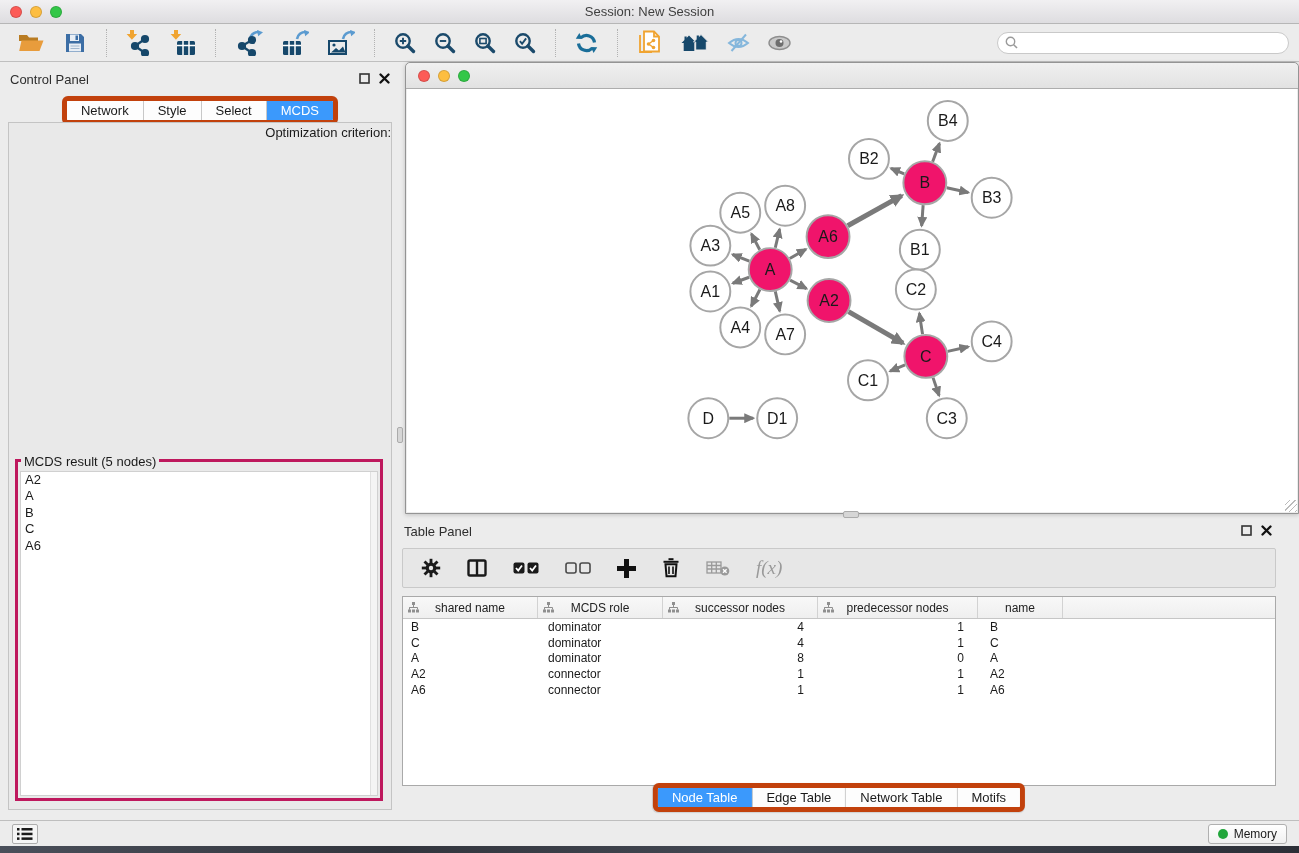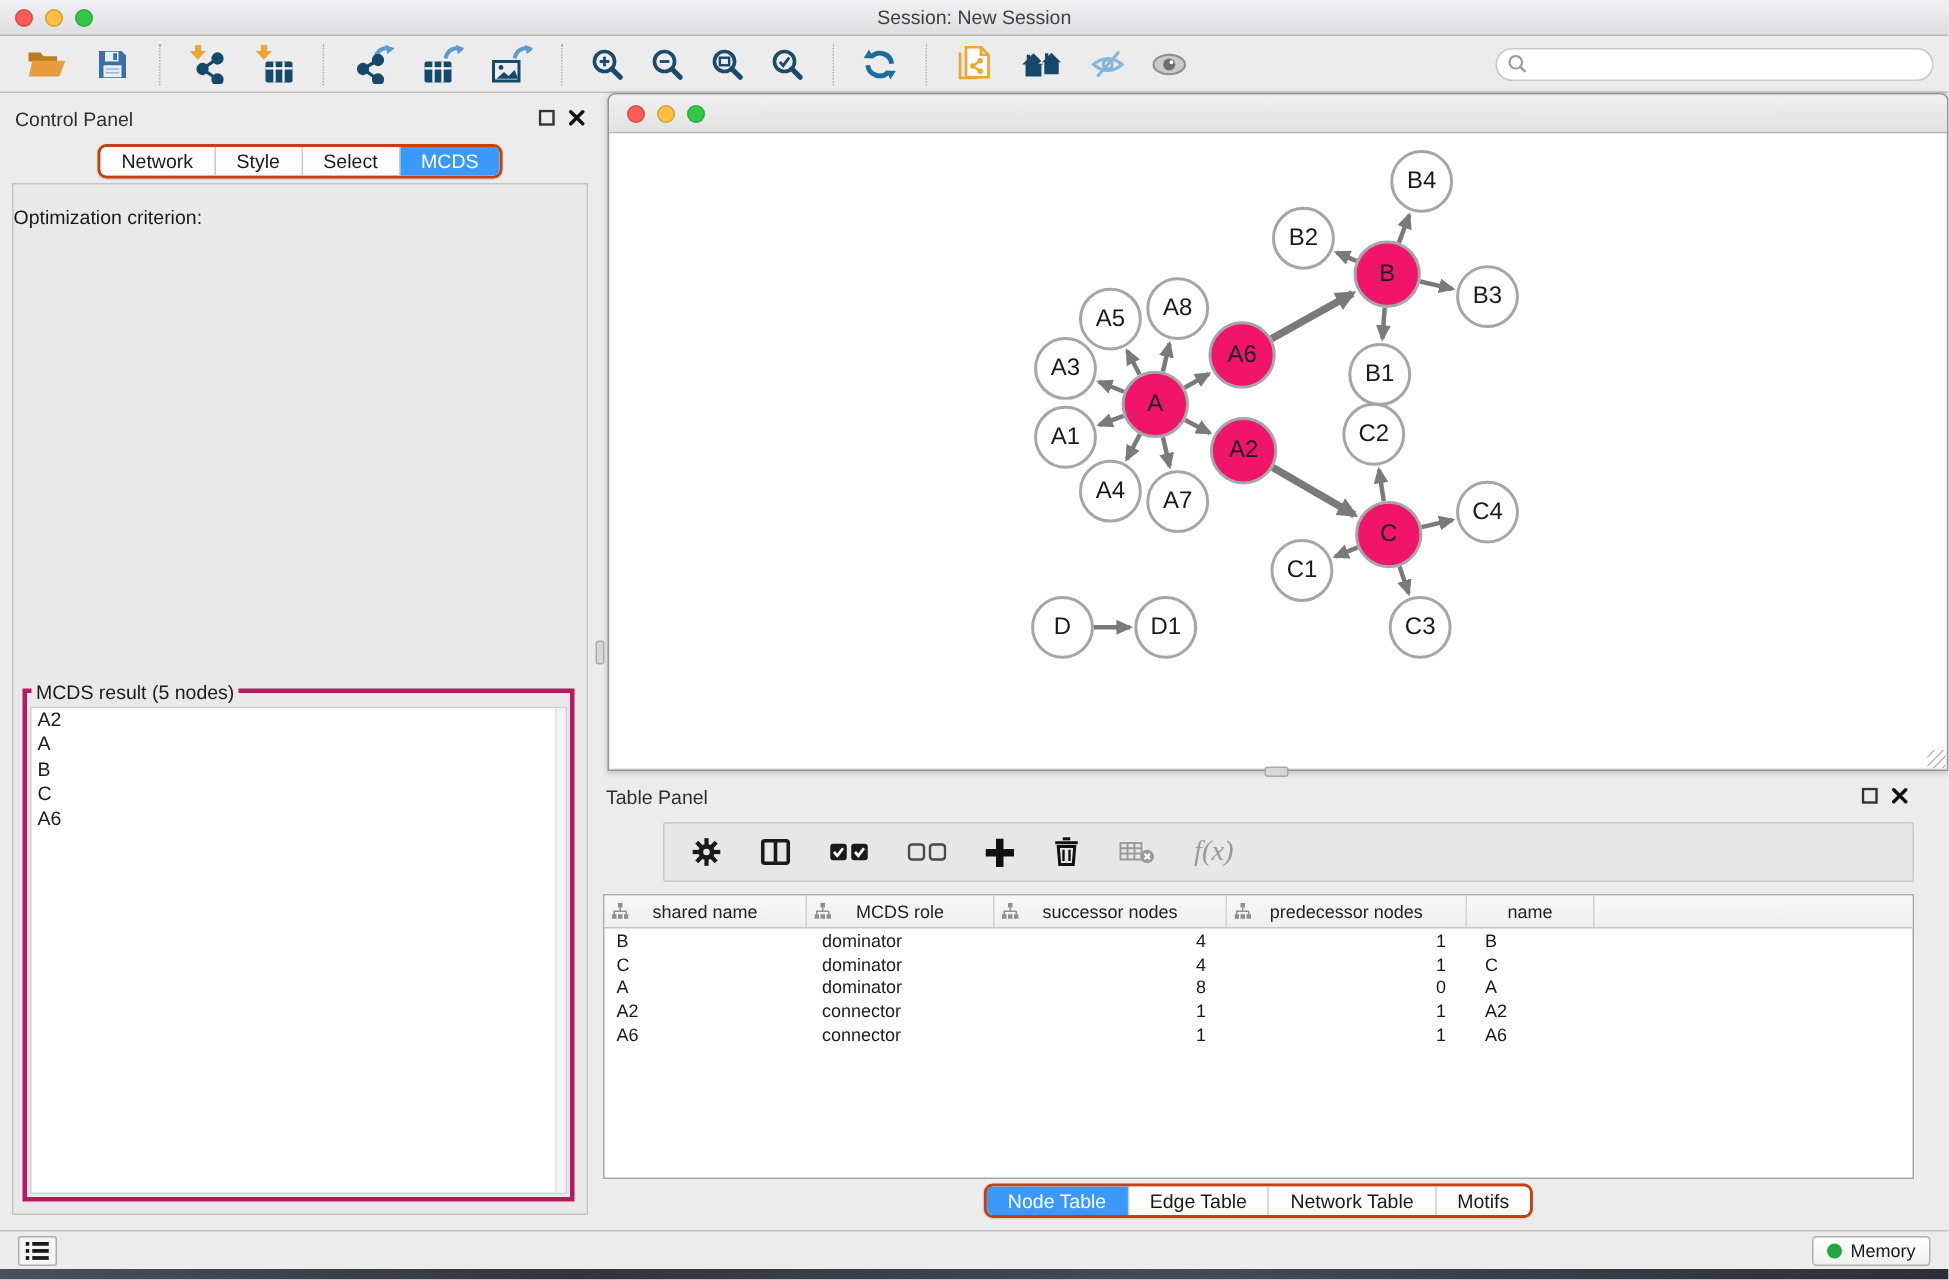--- a/index.html
+++ b/index.html
@@ -29,30 +29,30 @@
     display:flex; align-items:center; padding-left:7px; }
   .searchbox input { border:none; outline:none; flex:1; font-size:12px;
     font-family:"Liberation Sans",sans-serif; background:transparent; margin-left:5px; }
 
   
   .control-panel { position:absolute; left:4px; top:66px; width:392px; height:748px; }
   .cp-header { position:relative; height:26px; }
   .panel-title { font-size:13px; color:#2E2E2E; position:absolute; left:6px; top:6px; }
   .panel-icons { position:absolute; right:6px; top:7px; display:flex; gap:9px; align-items:center; }
   .panel-icons span { display:flex; cursor:pointer; }
-  .segctrl { display:flex; border:2px solid #c2410c; border-radius:6px; overflow:hidden;
+  .segctrl { display:flex; border:5px solid #c2410c; border-radius:6px; overflow:hidden;
     background:#FDFDFD; box-shadow:0 0.5px 1px rgba(0,0,0,0.12); }
   .seg { padding:2px 14px; font-size:13px; color:#1A1A1A; background:#FDFDFD;
     border-right:1px solid #C8C8C8; cursor:pointer; white-space:nowrap; }
   .seg:last-child { border-right:none; }
   .seg-active { background:var(--accent-blue,#3B99FC); color:#FFF; }
   .cp-tabwrap { display:flex; justify-content:center; margin-top:4px; }
   .cp-content { position:absolute; left:4px; right:4px; top:56px; bottom:4px;
     border:1px solid #C4C4C4; background:#E9E9E9; }
-  .opt-label { text-align:left; font-size:13px; margin-top:14px; }
+  .opt-label { text-align:right; font-size:13px; margin-top:2px; }
   .dropdown { position:relative; width:316px; height:24px; margin:9px auto 0 auto;
     background:#FFF; border:1px solid #B9B9B9; border-radius:5px; cursor:pointer; }
   .dropdown .dd-value { font-size:13px; line-height:22px; padding-left:9px; white-space:nowrap;
     overflow:hidden; }
   .dd-stepper { position:absolute; right:0; top:0; width:21px; height:22px;
     background:linear-gradient(#6FB5F9,#2E7EF0); border-radius:0 4px 4px 0;
     display:flex; align-items:center; justify-content:center; }
   .btn-row { display:flex; justify-content:center; gap:13px; margin-top:11px; }
   .push-btn { font-size:13px; font-family:"Liberation Sans",sans-serif; padding:2px 15px;
     background:linear-gradient(#FFFFFF,#F3F3F3); border:1px solid #C3C3C3; border-radius:5px;
@@ -82,21 +82,21 @@
   .h-split { position:absolute; left:843px; top:511px; width:16px; height:7px; background:#D6D6D6;
     border:1px solid #ABABAB; border-radius:2px; z-index:5; }
   .v-split { position:absolute; left:397px; top:427px; width:6px; height:16px; background:#D6D6D6;
     border:1px solid #ABABAB; border-radius:2px; z-index:5; }
 
   
   .table-panel { position:absolute; left:392px; top:518px; width:894px; height:300px; }
   .tp-header { position:relative; height:28px; }
   .tp-toolbar { position:absolute; left:10px; right:10px; top:30px; height:40px;
     background:#E7E7E7; border:1px solid #C9C9C9; border-radius:2px;
-    display:flex; align-items:center; padding-left:18px; gap:26px;margin-left:40px; }
+    display:flex; align-items:center; padding-left:18px; gap:26px; }
   .tp-btn { background:none; border:none; display:flex; align-items:center; cursor:pointer; }
   .fx { font-family:"Liberation Serif",serif; font-style:italic; color:#9A9A9A; font-size:19px; }
   .tp-table { position:absolute; left:10px; right:10px; top:78px; bottom:32px;
     background:#FFF; border:1px solid #A9A9A9; overflow:hidden; }
   .table-head { display:flex; height:22px; background:linear-gradient(#F8F8F8,#EFEFEF);
     border-bottom:1px solid #C6C6C6; }
   .th { position:relative; display:flex; align-items:center; justify-content:center;
     font-size:12px; color:#222; border-right:1px solid #D2D2D2; cursor:pointer; }
   .th-fill { flex:1; border-right:none; cursor:default; }
   .th-icon { position:absolute; left:5px; top:5px; }

